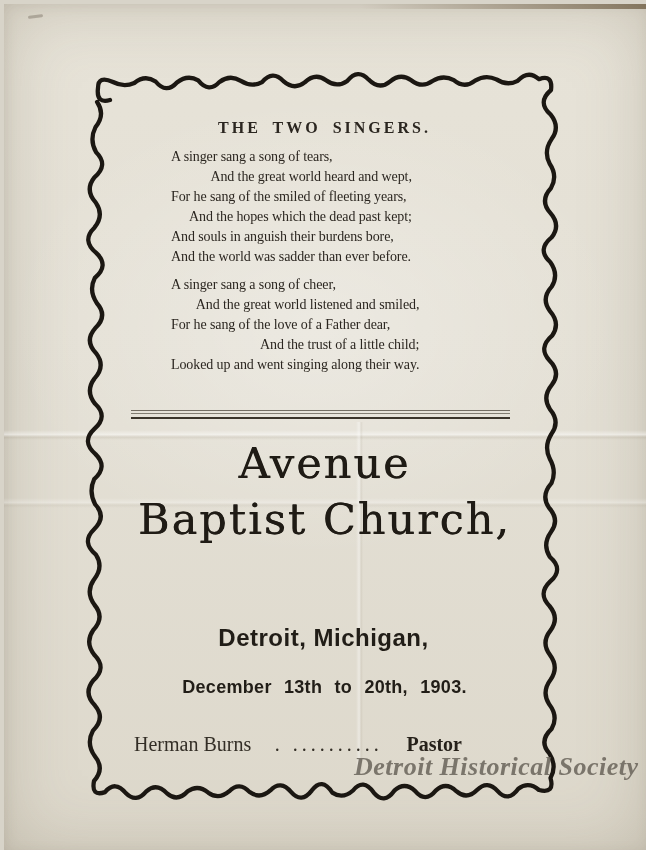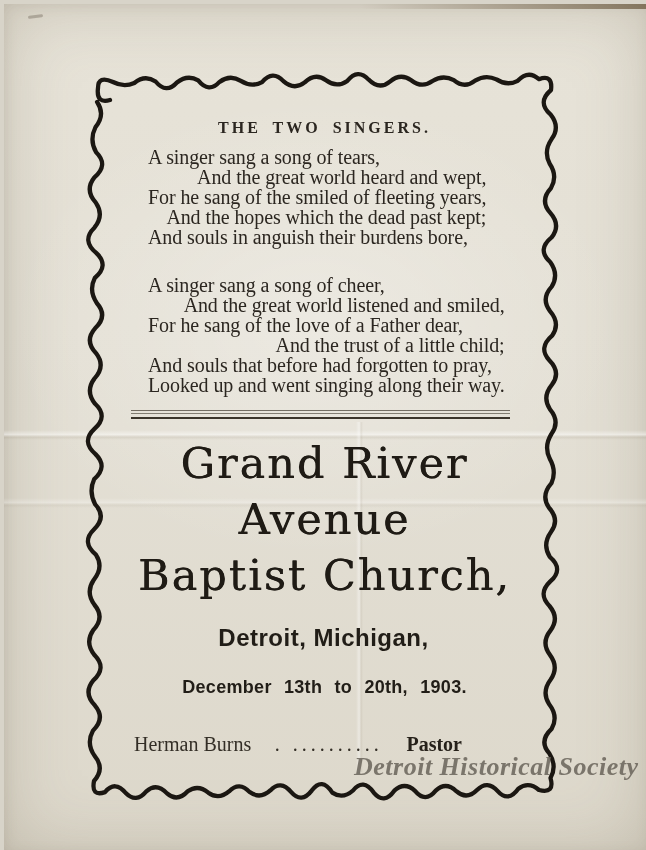--- a/index.html
+++ b/index.html
@@ -36,22 +36,22 @@
   }
   .border-svg{position:absolute;left:0;top:0;width:646px;height:850px;z-index:3;}
   .border-svg path{fill:none;stroke:#1b1712;stroke-width:4.3;stroke-linecap:round;stroke-linejoin:round;}
 
   .poem-heading{
     position:absolute;left:93px;width:455px;top:115px;
     text-align:center;font-size:16px;font-weight:700;
     letter-spacing:3px;word-spacing:5px;color:#2b2620;z-index:2;
   }
   .stanza{
-    position:absolute;left:144px;z-index:2;
-    font-size:20px;line-height:20px;letter-spacing:-0.1px;color:#2b2620;
+    position:absolute;left:167px;z-index:2;
+    font-size:14px;line-height:20px;letter-spacing:-0.1px;color:#2b2620;
   }
   .stanza-1{top:143px;}
   .stanza-2{top:271px;}
   .stanza .pline:nth-child(2),
   .stanza .pline:nth-child(4){padding-left:18px;text-align:right;}
 
   .divider{position:absolute;left:127px;top:406px;width:379px;z-index:2;}
   .divider .rule{background:#4c463b;}
   .divider .r1{height:1px;margin-bottom:2px;opacity:.75;}
   .divider .r2{height:1px;margin-bottom:3px;opacity:.65;}
@@ -106,39 +106,38 @@
   </svg>
 
   <div class="poem-heading">THE TWO SINGERS.</div>
 
   <div class="stanza stanza-1">
     <div class="pline">A singer sang a song of tears,</div>
     <div class="pline">And the great world heard and wept,</div>
     <div class="pline">For he sang of the smiled of fleeting years,</div>
     <div class="pline">And the hopes which the dead past kept;</div>
     <div class="pline">And souls in anguish their burdens bore,</div>
+    <div class="pline">And the world was sadder than ever before.</div>
   </div>
 
   <div class="stanza stanza-2">
     <div class="pline">A singer sang a song of cheer,</div>
     <div class="pline">And the great world listened and smiled,</div>
     <div class="pline">For he sang of the love of a Father dear,</div>
     <div class="pline">And the trust of a little child;</div>
-    <div class="pline">And souls that before had forgotten to pray,</div>
     <div class="pline">Looked up and went singing along their way.</div>
   </div>
 
   <div class="divider">
     <div class="rule r1"></div>
     <div class="rule r2"></div>
     <div class="rule r3"></div>
   </div>
 
   <h1 class="church-name">
-    <span class="cn-line">Grand River</span>
     <span class="cn-line">Avenue</span>
     <span class="cn-line">Baptist Church,</span>
   </h1>
 
   <div class="location">Detroit, Michigan,</div>
 
   <div class="dates">December 13th to 20th, 1903.</div>
 
   <div class="pastor">
     <span class="pname">Herman Burns</span>

